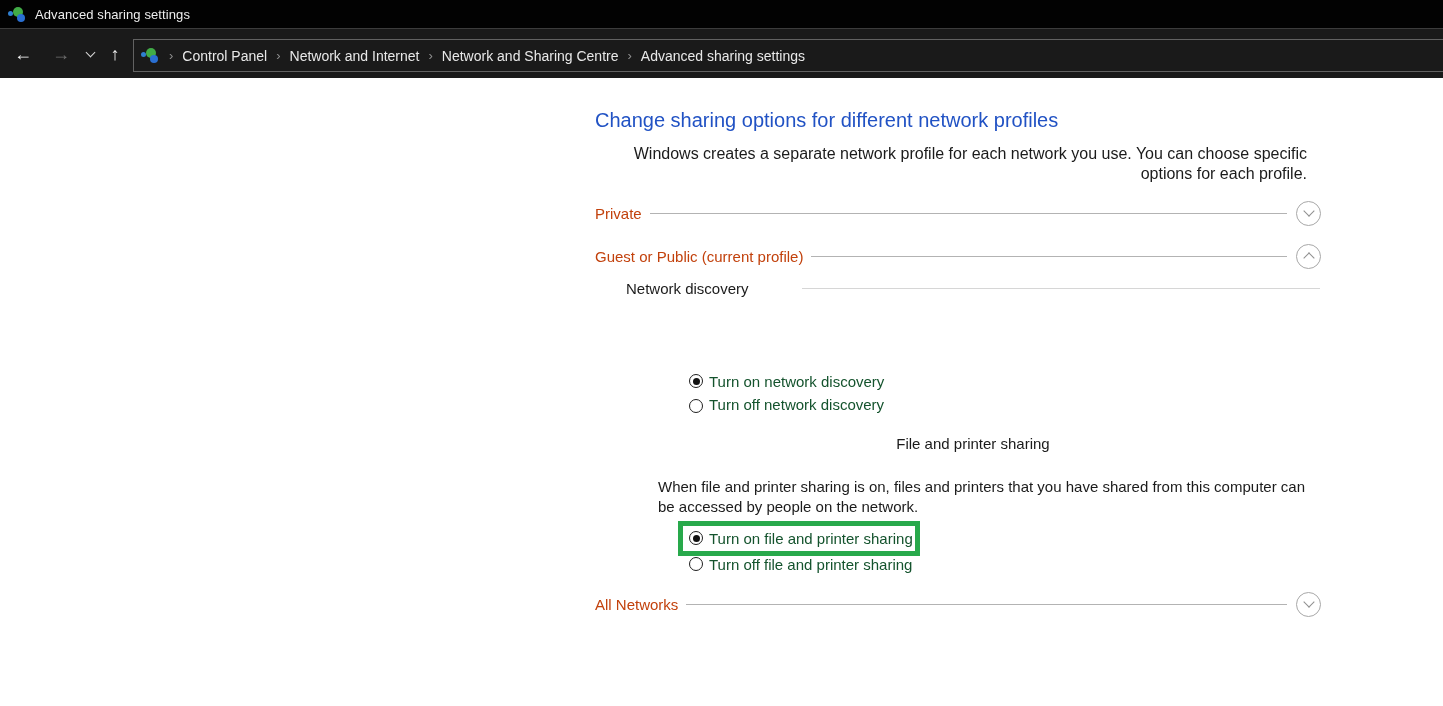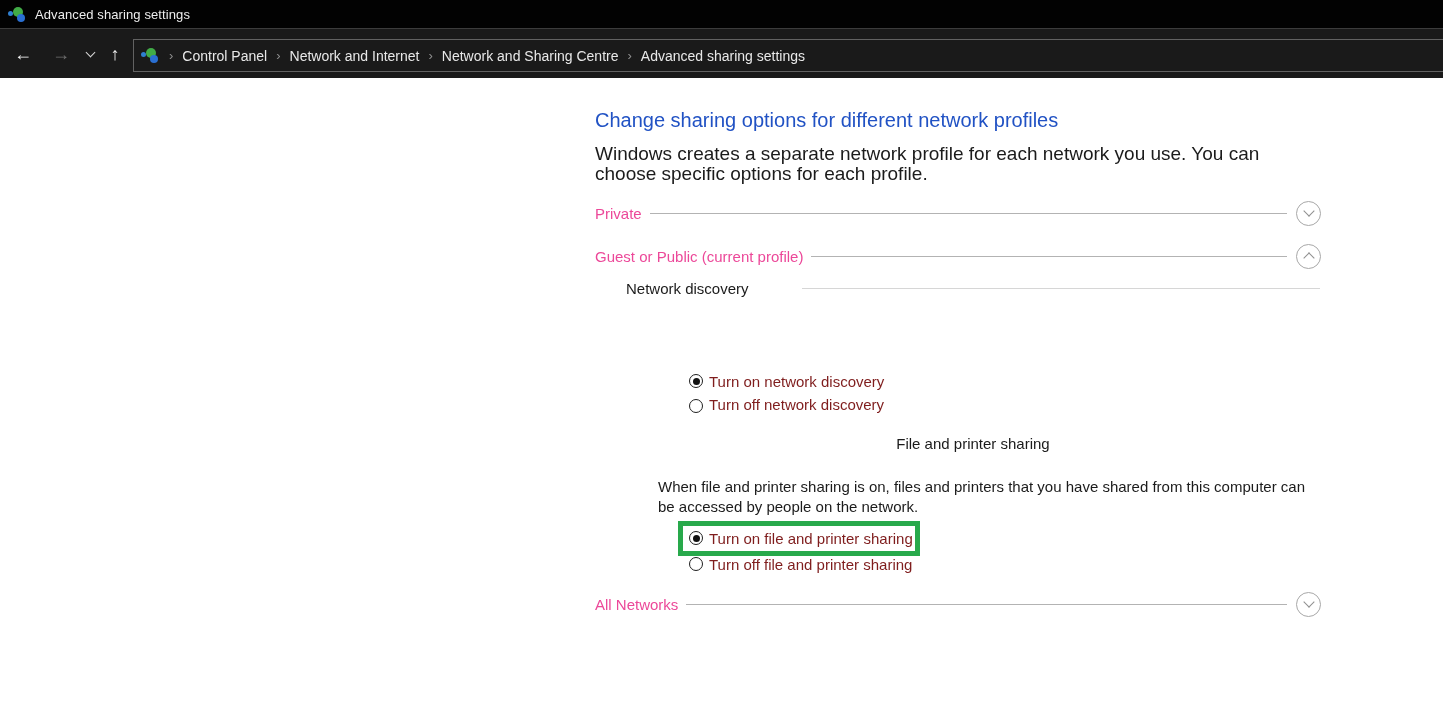--- a/index.html
+++ b/index.html
@@ -42,27 +42,27 @@
     position:absolute; left:133px; right:0; top:10px; height:33px;
     border:1px solid #626262; border-right:none; background:#1a1a1a;
     display:flex; align-items:center; padding-left:7px;
   }
   .crumb-sep { color:#8f8f8f; font-size:13px; padding:0 9px; }
   .crumb { color:#e8e8e8; font-size:14px; white-space:nowrap; }
 
   
   .content { position:absolute; top:78px; left:0; width:100%; height:628px; background:#ffffff; }
   .heading { position:absolute; left:595px; top:31px; font-size:20px; font-weight:400; color:#2152c4; }
-  .intro   { position:absolute; left:595px; top:66px; width:712px; font-size:19px; color:#1b1b1b; line-height:20px; }
+  .intro   { position:absolute; left:595px; top:66px; width:712px; font-size:16px; color:#1b1b1b; line-height:20px;text-align:right; }
 
   .profile-row {
     position:absolute; left:595px; width:726px; height:26px;
     display:flex; align-items:center;
   }
-  .profile-label { font-size:15px; color:#ec4899; white-space:nowrap; }
+  .profile-label { font-size:15px; color:#c2410c; white-space:nowrap; }
   .rule  { flex:1; height:1px; background:#b3b3b3; margin:0 9px 0 8px; }
   .rule2 { flex:1; height:1px; background:#d6d6d6; margin:0 0 0 9px; }
   .chev-circle {
     width:25px; height:25px; border:1px solid #a8a8a8; border-radius:50%;
     display:flex; align-items:center; justify-content:center; flex:0 0 auto; background:#fff;
   }
   .chev-lg { display:inline-block; width:8px; height:8px; border-right:1.5px solid #8f8f8f; border-bottom:1.5px solid #8f8f8f; }
   .chev-down { transform:rotate(45deg); margin-top:-4px; }
   .chev-up   { transform:rotate(-135deg); margin-top:4px; }
 
@@ -72,21 +72,21 @@
   }
   .subsection-label { font-size:15px; color:#1b1b1b; white-space:nowrap; }
   .para { position:absolute; left:658px; width:655px; font-size:15px; color:#1b1b1b; line-height:20px; }
 
   .radio-row { position:absolute; display:flex; align-items:center; height:18px; }
   .radio {
     width:14px; height:14px; border:1.6px solid #1f1f1f; border-radius:50%; background:#fff;
     display:inline-flex; align-items:center; justify-content:center; flex:0 0 auto;
   }
   .radio.selected::after { content:""; width:7px; height:7px; border-radius:50%; background:#111; }
-  .radio-label { font-size:15px; color:#7f1d1d; margin-left:6px; white-space:nowrap; }
+  .radio-label { font-size:15px; color:#14532d; margin-left:6px; white-space:nowrap; }
 
   .highlight-box {
     position:absolute; left:678px; top:443px; width:242px; height:35px;
     border:5px solid #28a94b; background:transparent;
   }
   .hl-inner { position:absolute; left:6px; top:3px; display:flex; align-items:center; height:18px; }
 </style>
 </head>
 <body>
 

